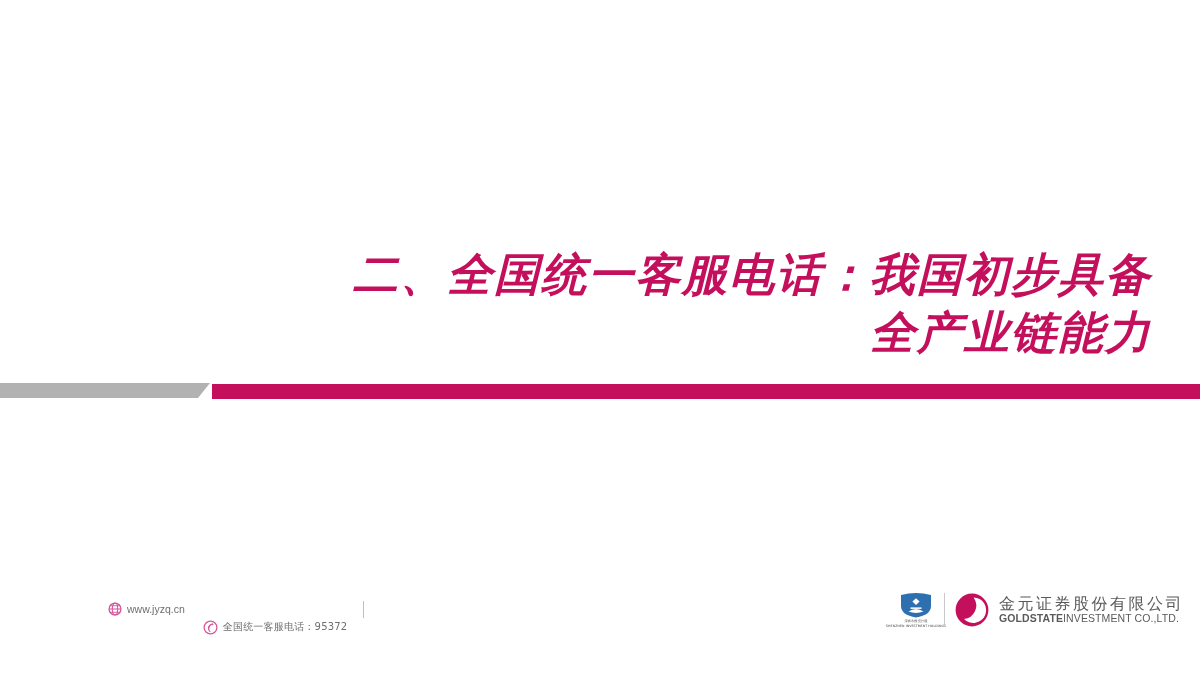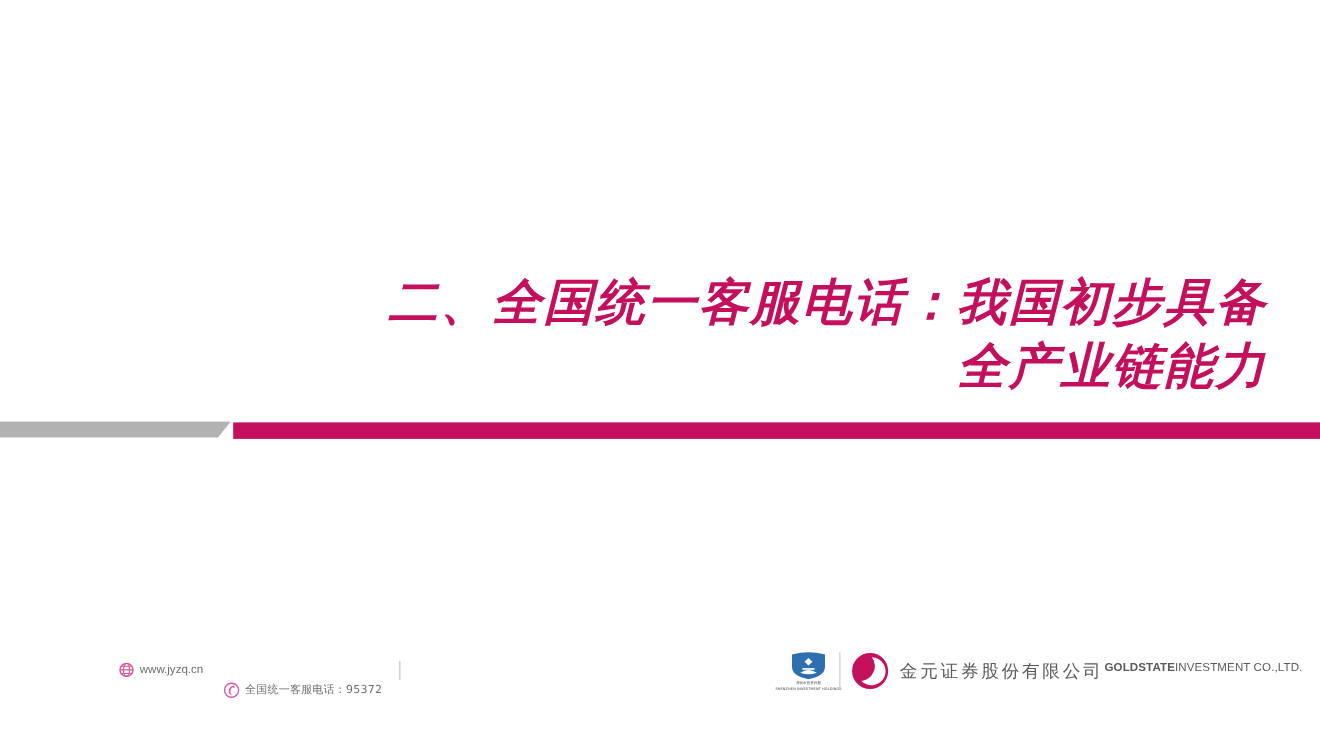--- a/index.html
+++ b/index.html
@@ -158,21 +158,21 @@
     margin: 0 9px 0 5px;
     flex: none;
   }
   .logo-mark {
     flex: none;
     margin-right: 9px;
     line-height: 0;
   }
   .logo-names {
     display: flex;
-    flex-direction: row;
+    flex-direction: column;
     justify-content: center;
     gap: 1px;
   }
   .logo-cn {
     font-family: "DejaVu Sans", sans-serif;
     font-size: 16px;
     color: #5A5A5A;
     letter-spacing: 2.5px;
     white-space: nowrap;
     line-height: 1.05;

